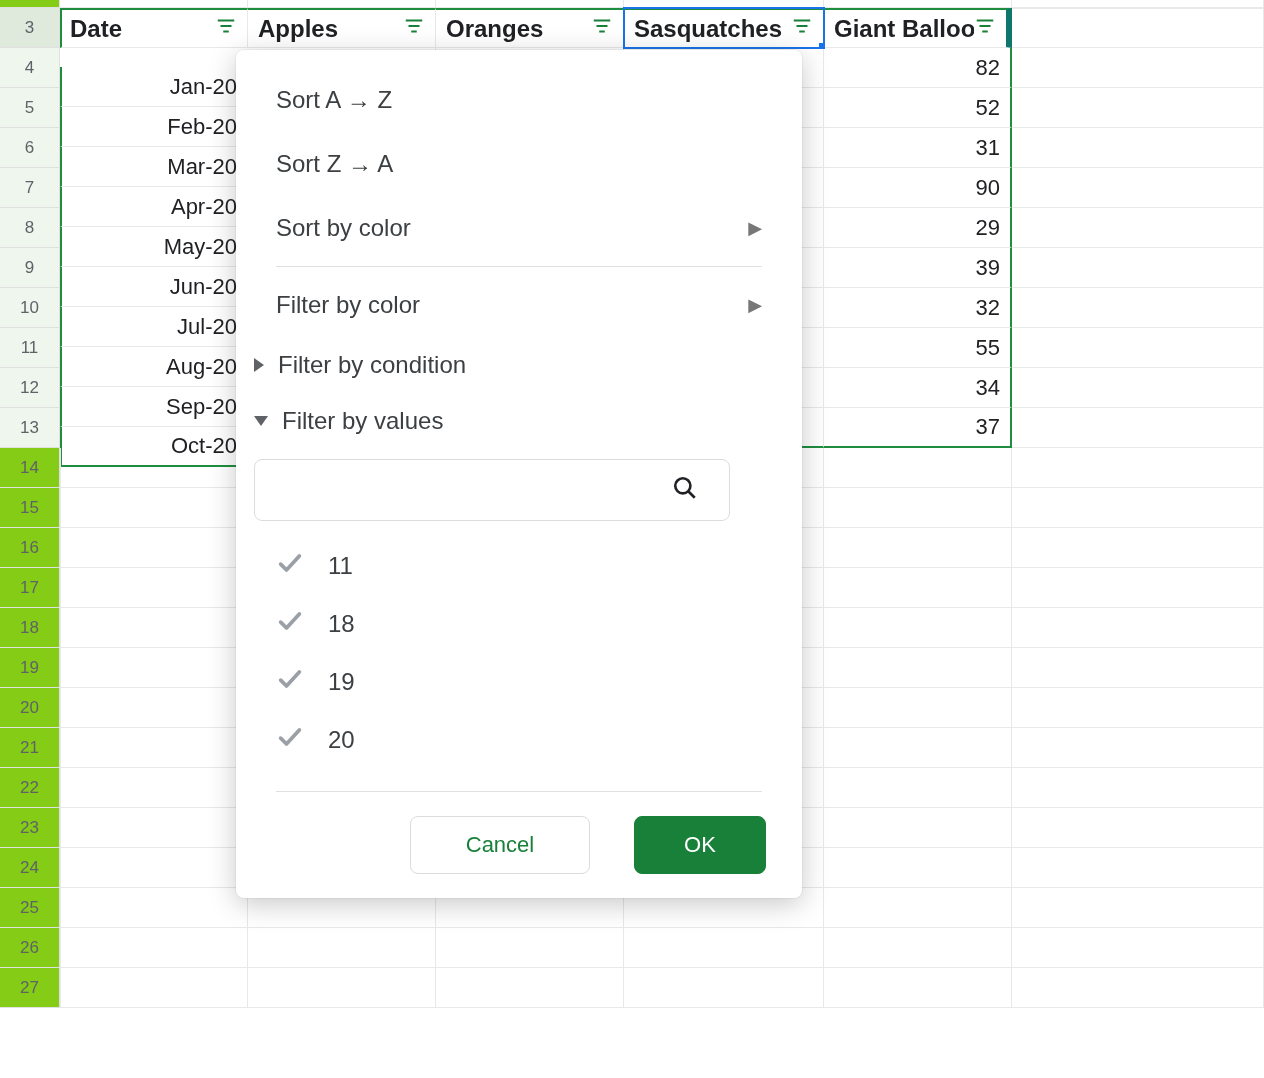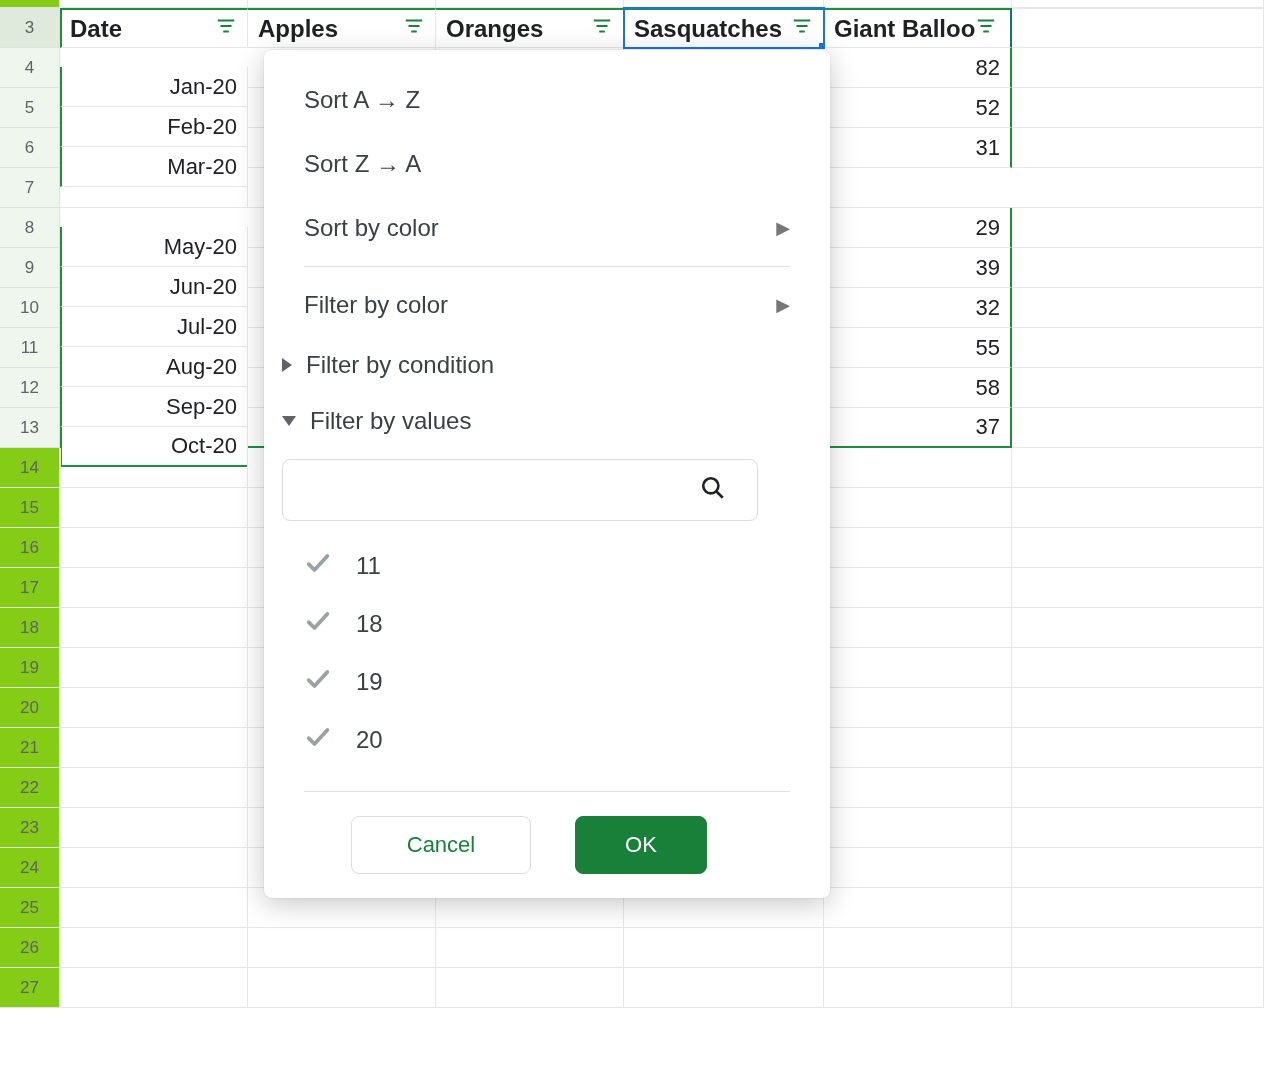--- a/index.html
+++ b/index.html
@@ -66,21 +66,21 @@
   .col-tail { flex: 1; }
   .header-row .cell {
     font-weight: 700;
     font-size: 24px;
     justify-content: space-between;
     border-top: 2px solid #1e8e3e;
     border-bottom: 1px solid #e8e8e8;
     background: #fff;
   }
   .header-row .col-a { border-left: 2px solid #1e8e3e; justify-content: space-between; padding-left: 8px;}
-  .header-row .col-e { border-right: 2px solid #0f766e; justify-content: flex-start;}
+  .header-row .col-e { border-right: 6px solid #0f766e; justify-content: flex-start;}
   .header-row .col-tail { border-top: 1px solid #e8e8e8; font-weight: 400; }
   .header-row .col-d {
     outline: 2px solid #1a73e8;
     outline-offset: -1px;
     position: relative;
   }
   .header-row .col-d::after{
     content:"";
     position:absolute;
     right:-4px; bottom:-4px;
@@ -96,21 +96,21 @@
     display:flex;
   }
   .top-sliver .cell { height:8px; border-top:none; font-size:0;}
   
   .filter-icon svg { width: 22px; height: 22px; fill: #188038; }
   .header-label { overflow:hidden; text-overflow: clip; white-space:nowrap; }
 
   
   .popup {
     position: absolute;
-    left: 264px;
+    left: 236px;
     top: 50px;
     width: 566px;
     background: #fff;
     border-radius: 8px;
     box-shadow: 0 6px 28px rgba(0,0,0,.22), 0 0 0 1px rgba(0,0,0,.04);
     padding: 18px 0 24px 0;
     z-index: 10;
   }
   .menu-item {
     display: flex;
@@ -194,21 +194,21 @@
     color: #3c4043;
     cursor: pointer;
   }
   .value-row .chk svg { width:28px; height:28px; stroke:#9aa0a6; stroke-width:3.2; fill:none; stroke-linecap:round; stroke-linejoin:round;}
   .popup-sep2 {
     height:1px; background:#e0e0e0; margin: 12px 40px 24px 40px;
   }
   .popup-buttons {
     display:flex;
     gap: 44px;
-    justify-content: center;
+    justify-content: flex-end;
     padding: 0 36px 0 0;
   }
   .btn {
     height: 58px;
     border-radius: 8px;
     font-size: 22px;
     font-weight: 500;
     display:flex; align-items:center; justify-content:center;
     cursor:pointer;
     min-width: 130px;
@@ -335,20 +335,21 @@
         </div>
         <div class="row data-row">
           <div class="cell col-a">Mar-20</div>
           <div class="cell col-b"></div>
           <div class="cell col-c"></div>
           <div class="cell col-d"></div>
           <div class="cell col-e">31</div>
           <div class="cell col-tail"></div>
         </div>
         <div class="row data-row">
+          <div class="cell col-a">Apr-20</div>
           <div class="cell col-b"></div>
           <div class="cell col-c"></div>
           <div class="cell col-d"></div>
           <div class="cell col-e">90</div>
           <div class="cell col-tail"></div>
         </div>
         <div class="row data-row">
           <div class="cell col-a">May-20</div>
           <div class="cell col-b"></div>
           <div class="cell col-c"></div>
@@ -378,21 +379,21 @@
           <div class="cell col-c"></div>
           <div class="cell col-d"></div>
           <div class="cell col-e">55</div>
           <div class="cell col-tail"></div>
         </div>
         <div class="row data-row">
           <div class="cell col-a">Sep-20</div>
           <div class="cell col-b"></div>
           <div class="cell col-c"></div>
           <div class="cell col-d"></div>
-          <div class="cell col-e">58</div>
+          <div class="cell col-e">34</div>
           <div class="cell col-tail"></div>
         </div>
         <div class="row data-row last-data">
           <div class="cell col-a">Oct-20</div>
           <div class="cell col-b"></div>
           <div class="cell col-c"></div>
           <div class="cell col-d"></div>
           <div class="cell col-e">37</div>
           <div class="cell col-tail"></div>
         </div>

